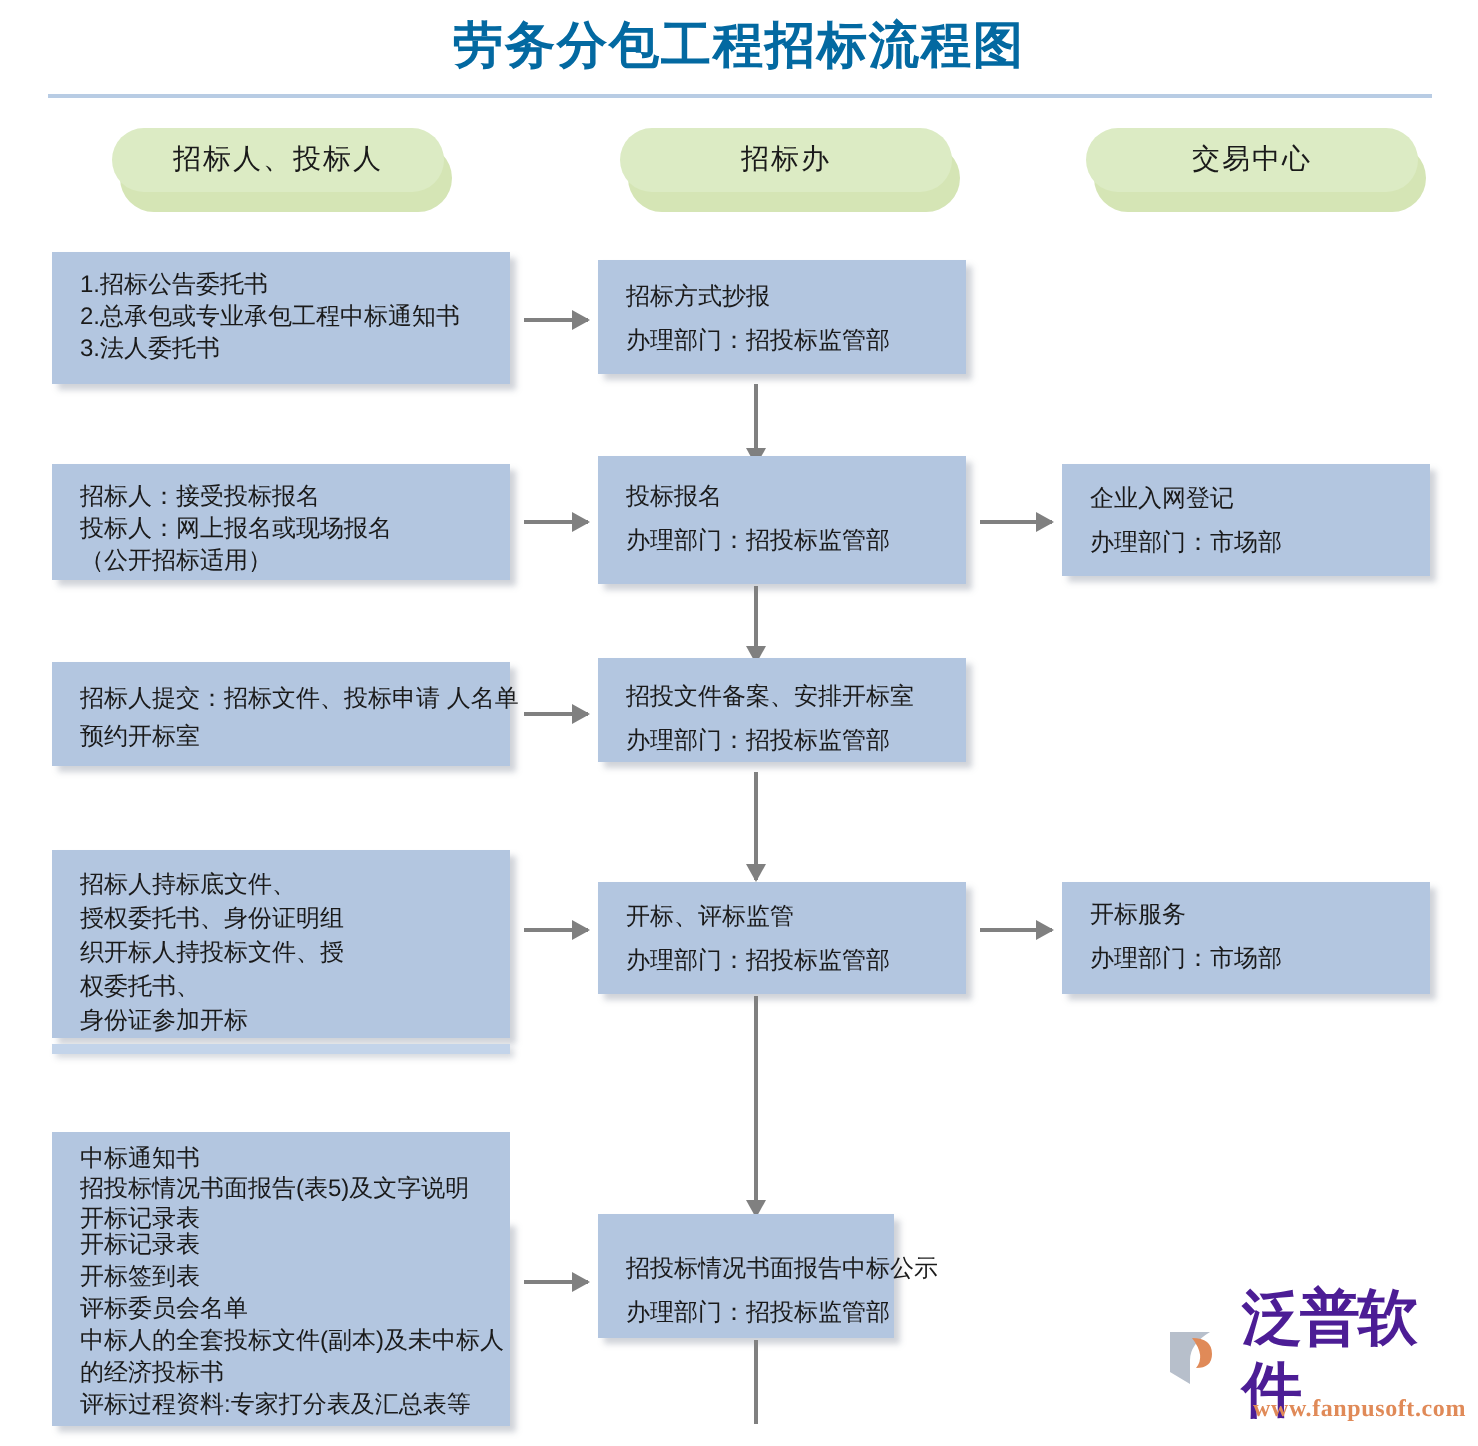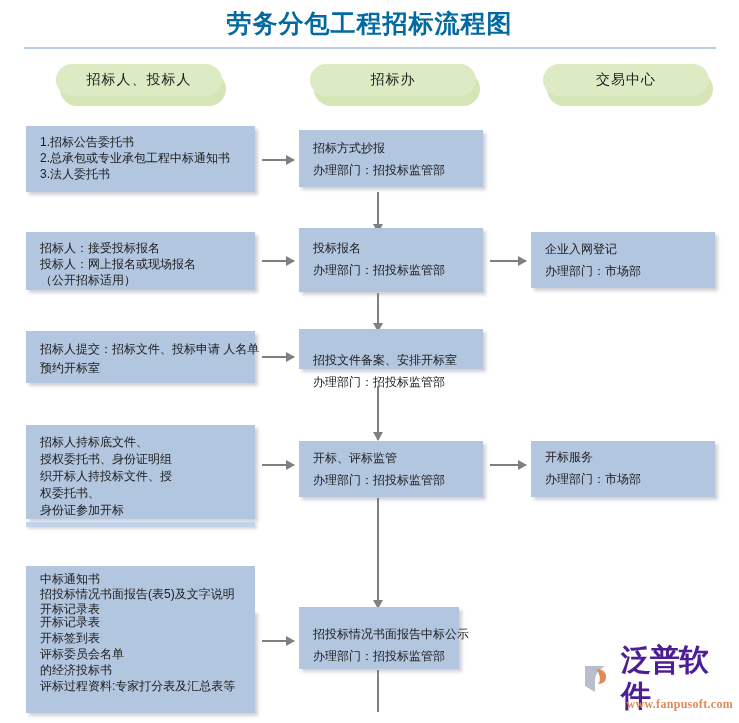--- a/index.html
+++ b/index.html
@@ -227,21 +227,21 @@
     <span class="ln">办理部门：市场部</span>
   </div>
 
   <div class="v-arrow" style="left:377px; top:293px; height:38px;"></div>
 
   <div class="box" style="left:26px; top:331px; width:229px; height:52px; padding-top:9px; line-height:19px;">
     <span class="ln">招标人提交：招标文件、投标申请 人名单</span>
     <span class="ln">预约开标室</span>
   </div>
   <div class="h-arrow" style="left:262px; top:356px; width:32px;"></div>
-  <div class="box loose" style="left:299px; top:329px; width:184px; height:40px; padding-top:20px;">
+  <div class="box loose" style="left:299px; top:329px; width:184px; height:52px; padding-top:8px;">
     <span class="ln">招投文件备案、安排开标室</span>
     <span class="ln">办理部门：招投标监管部</span>
   </div>
 
   <div class="v-arrow" style="left:377px; top:386px; height:54px;"></div>
 
   <div class="box" style="left:26px; top:425px; width:229px; height:94px; padding-top:9px; line-height:17px;">
     <span class="ln">招标人持标底文件、</span>
     <span class="ln">授权委托书、身份证明组</span>
     <span class="ln">织开标人持投标文件、授</span>
@@ -265,26 +265,27 @@
 
   <div class="box overlap" style="left:26px; top:566px; width:229px; height:46px; padding-top:6px; line-height:15px; z-index:2;">
     <span class="ln">中标通知书</span>
     <span class="ln">招投标情况书面报告(表5)及文字说明</span>
     <span class="ln">开标记录表</span>
   </div>
   <div class="box" style="left:26px; top:610px; width:229px; height:103px; padding-top:4px; line-height:16px; z-index:1;">
     <span class="ln">开标记录表</span>
     <span class="ln">开标签到表</span>
     <span class="ln">评标委员会名单</span>
+    <span class="ln">中标人的全套投标文件(副本)及未中标人</span>
     <span class="ln">的经济投标书</span>
     <span class="ln">评标过程资料:专家打分表及汇总表等</span>
   </div>
 
   <div class="h-arrow" style="left:262px; top:640px; width:32px;"></div>
-  <div class="box loose" style="left:299px; top:607px; width:160px; height:62px; padding-top:16px;">
+  <div class="box loose" style="left:299px; top:607px; width:148px; height:62px; padding-top:16px;">
     <span class="ln">招投标情况书面报告中标公示</span>
     <span class="ln">办理部门：招投标监管部</span>
   </div>
 
   <div class="v-plain" style="left:377px; top:670px; height:42px;"></div>
 
   <div class="watermark">
     <div class="wm-row">
       <div class="wm-mark">
         <svg width="36" height="36" viewBox="0 0 36 36" aria-hidden="true">

